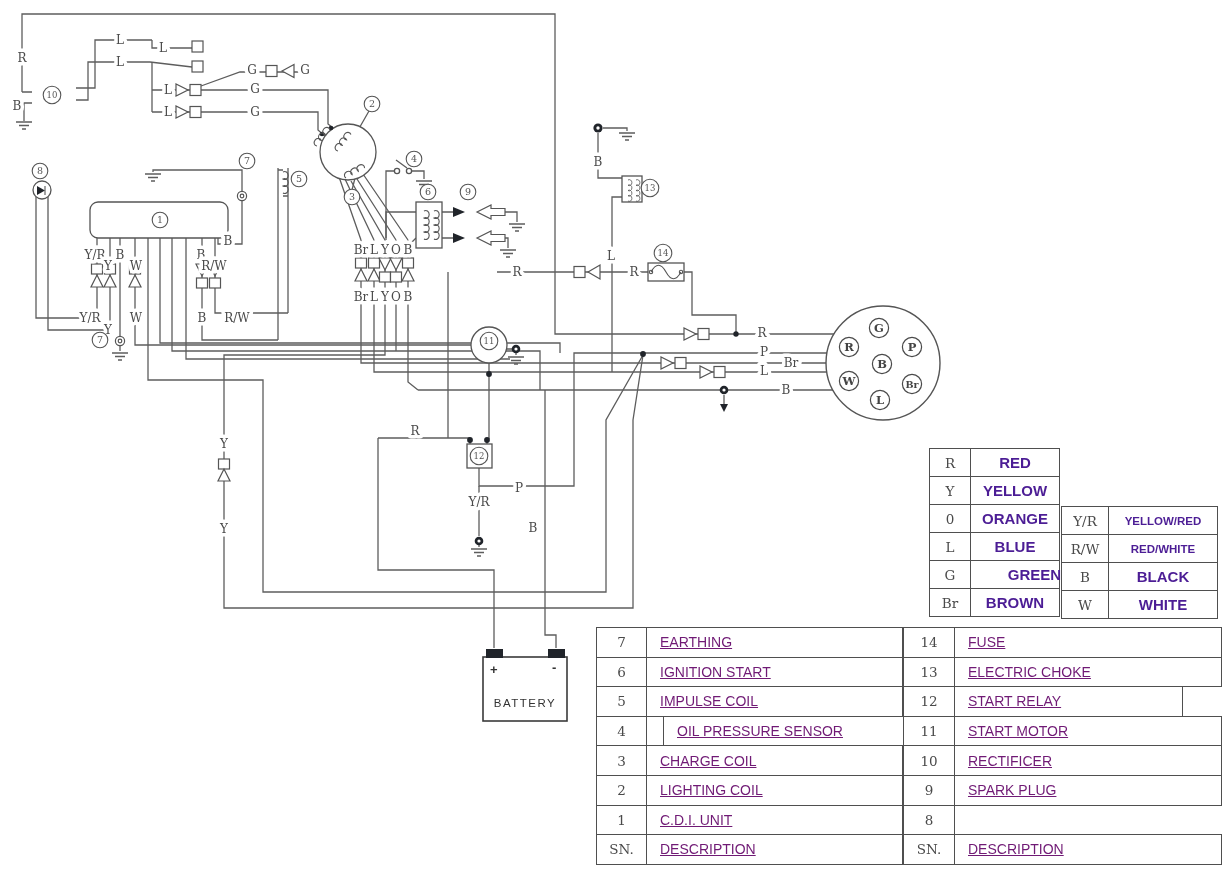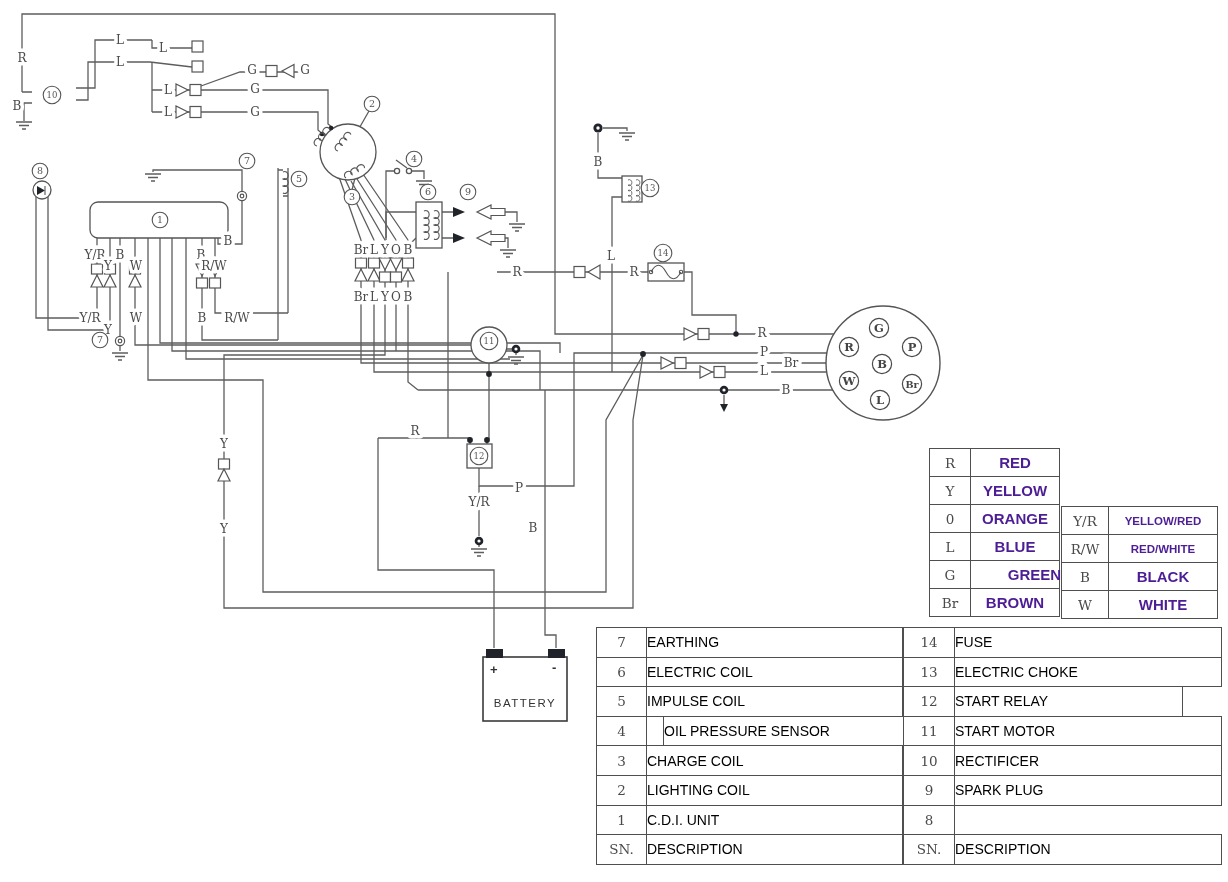--- a/index.html
+++ b/index.html
@@ -14,21 +14,21 @@
   .title{position:absolute;left:163px;top:678px;font-size:30px;font-weight:800;color:#2d2d2d;
          letter-spacing:1px;}
   .tbl{position:absolute;}
   .trow{display:flex;}
   .tc{border:1px solid #4f4f4f;margin:-1px 0 0 -1px;display:flex;align-items:center;
       box-sizing:border-box;background:#fff;}
   .tc.code{justify-content:center;font-family:"DejaVu Serif",serif;font-size:13.5px;color:#4a4a4a;}
   .tc.name{justify-content:center;font-size:15px;font-weight:600;color:#4c1d95;}
   .tc.name.small{font-size:11.5px;}
   .tc.sn{justify-content:center;font-family:"DejaVu Serif",serif;font-size:13.5px;color:#4a4a4a;}
-  .tc.desc{justify-content:flex-start;font-size:14px;color:#000000;}
+  .tc.desc{justify-content:flex-start;padding-left:13px;font-size:14px;color:#701a75;text-decoration:underline;}
 </style>
 </head>
 <body>
 
 <div class="stage">
 
   <svg class="diag" width="1228" height="882" viewBox="0 0 1228 882">
 
     <g stroke="#5d5d5d" stroke-width="1.3" fill="none">
       <path d="M32,92 H22 M22,92 V14 H555 V334 H840"></path>
@@ -352,21 +352,21 @@
         <div class="tc name" style="width: 110px; height: 29px;">WHITE</div>
       </div>
     </div>
   <div class="tbl" id="parts-left" style="left:597px;top:628px;">
       <div class="trow">
         <div class="tc sn" style="width: 51px; height: 30.6px;">7</div>
         <div class="tc desc" style="width: 257px; height: 30.6px;">EARTHING</div>
       </div>
       <div class="trow">
         <div class="tc sn" style="width: 51px; height: 30.6px;">6</div>
-        <div class="tc desc" style="width: 257px; height: 30.6px;">ELECTRIC COIL</div>
+        <div class="tc desc" style="width: 257px; height: 30.6px;">IGNITION START</div>
       </div>
       <div class="trow">
         <div class="tc sn" style="width: 51px; height: 30.6px;">5</div>
         <div class="tc desc" style="width: 257px; height: 30.6px;">IMPULSE COIL</div>
       </div>
       <div class="trow">
         <div class="tc sn" style="width: 51px; height: 30.6px;">4</div>
         <div class="tc desc" style="width: 257px; height: 30.6px; margin-left: 16px;">OIL PRESSURE SENSOR</div>
       </div>
       <div class="trow">

